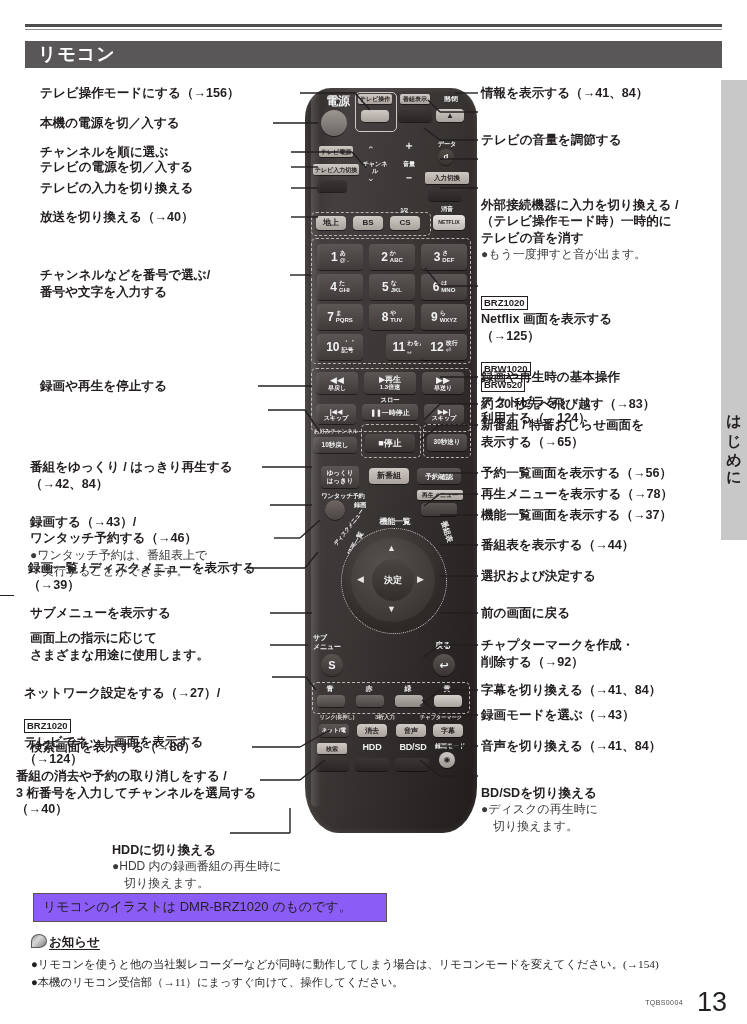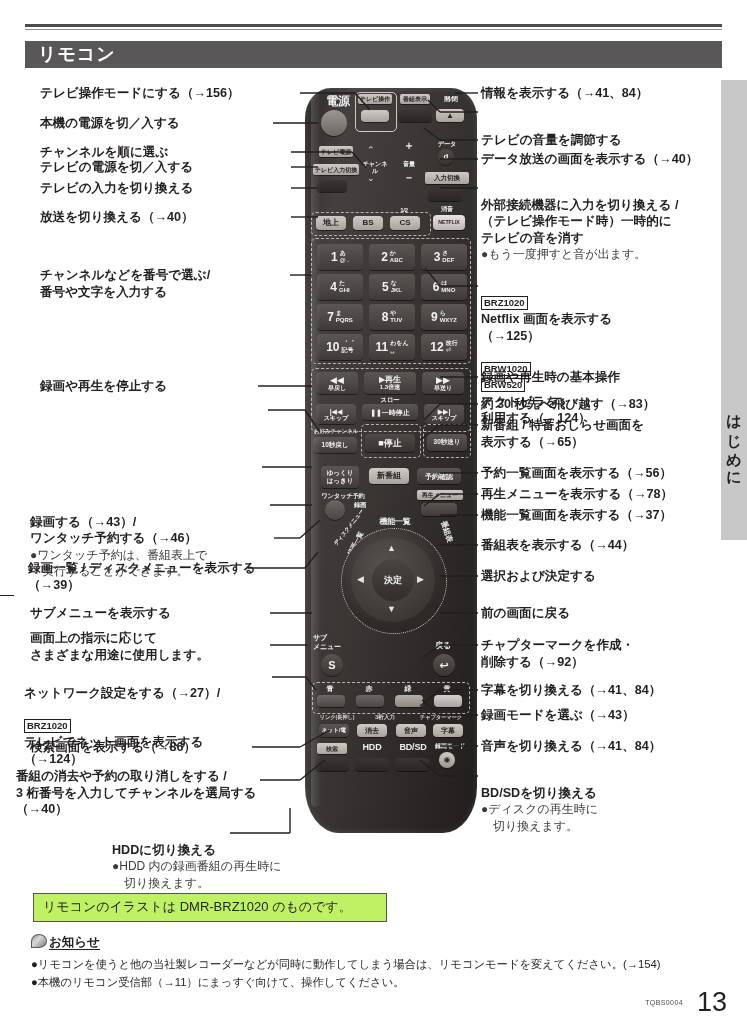--- a/index.html
+++ b/index.html
@@ -120,41 +120,41 @@
     position:absolute;border-radius:50%;
     background:linear-gradient(180deg,#4a4542,#322e2c);
     color:#f2f2f2;font-size:9px;font-weight:bold;
     display:flex;align-items:center;justify-content:center;
   }
   .arrow{position:absolute;color:#e8e4e1;font-size:9px;line-height:9px;}
 
   
   .notebox{
     position:absolute;left:33px;top:893px;width:352px;height:27px;
-    border:1.3px solid #58534f;background:#bef264;
+    border:1.3px solid #58534f;background:#8b5cf6;
   }
   .notebox span{
     position:absolute;left:9px;top:4px;font-size:13px;line-height:18px;color:#231f20;
   }
 
   
   .oshirase{
     position:absolute;left:31px;top:934px;
     font-size:12.5px;font-weight:bold;color:#231f20;
   }
   .oshirase .ico{
     display:inline-block;width:14px;height:12px;margin-right:2px;vertical-align:-2px;
     background:linear-gradient(135deg,#8f8f8f 0%,#d9d9d9 40%,#7a7a7a 100%);
     border-radius:50% 50% 50% 0;
     border:1px solid #5a5a5a;
   }
   .oshirase .u{border-bottom:1.6px solid #231f20;padding-bottom:0px;}
   .bullets{
     position:absolute;left:31px;top:955px;width:690px;
-    font-size:11.3px;line-height:18px;color:#231f20;
+    font-size:11.3px;line-height:18px;color:#231f20;font-family:Liberation Serif, serif;
   }
   .bullets div{white-space:nowrap;}
 
   
   .doccode{
     position:absolute;right:64px;bottom:18px;
     font-size:7px;color:#4b4b4b;letter-spacing:.4px;
   }
   .pageno{
     position:absolute;right:20px;bottom:6px;
@@ -287,21 +287,21 @@
             <span style="font-size:6px;display:block;">WXYZ</span>
           </span>
         </div>
         <div class="btn" style="left: 12px; top: 246px; width: 46px; height: 26px;">
           <span style="font-size:12px;font-weight:bold;margin-right:2px;">10</span>
           <span style="display:inline-block;text-align:left;line-height:7px;">
             <span style="font-size:6px;display:block;">゛゜</span>
             <span style="font-size:6px;display:block;">記号</span>
           </span>
         </div>
-        <div class="btn" style="left: 64px; top: 246px; width: 46px; height: 26px;">
+        <div class="btn" style="left: 81px; top: 246px; width: 46px; height: 26px;">
           <span style="font-size:12px;font-weight:bold;margin-right:2px;">11</span>
           <span style="display:inline-block;text-align:left;line-height:7px;">
             <span style="font-size:6px;display:block;">わをん</span>
             <span style="font-size:6px;display:block;">␣</span>
           </span>
         </div>
         <div class="btn" style="left: 116px; top: 246px; width: 46px; height: 26px;">
           <span style="font-size:12px;font-weight:bold;margin-right:2px;">12</span>
           <span style="display:inline-block;text-align:left;line-height:7px;">
             <span style="font-size:6px;display:block;">改行</span>
@@ -470,20 +470,22 @@
 
   <div class="ann r" style="left:40px;top:85px;width:258px;">テレビ操作モードにする（→156）</div>
   <div class="ann r" style="left:40px;top:115px;width:231px;">本機の電源を切／入する</div>
   <div class="ann r" style="left:40px;top:144px;width:249px;">チャンネルを順に選ぶ</div>
   <div class="ann r" style="left:40px;top:159px;width:249px;">テレビの電源を切／入する</div>
   <div class="ann r" style="left:40px;top:180px;width:249px;">テレビの入力を切り換える</div>
   <div class="ann r" style="left:40px;top:209px;width:249px;">放送を切り換える（→40）</div>
   <div class="ann r" style="left:40px;top:267px;width:248px;">チャンネルなどを番号で選ぶ/
 番号や文字を入力する</div>
   <div class="ann r" style="left:40px;top:378px;width:216px;">録画や再生を停止する</div>
+  <div class="ann r" style="left:30px;top:459px;width:230px;">番組をゆっくり / はっきり再生する
+（→42、84）</div>
   <div class="ann r" style="left:30px;top:497px;width:238px;">
     <span>録画する（→43）/
 ワンタッチ予約する（→46）</span>
     <span class="sub">●ワンタッチ予約は、番組表上で
 　実行することができます。</span>
   </div>
   <div class="ann l" style="left:28px;top:560px;width:244px;">録画一覧 / ディスクメニューを表示する
 （→39）</div>
   <div class="ann r" style="left:30px;top:605px;width:238px;">サブメニューを表示する</div>
   <div class="ann r" style="left:30px;top:630px;width:238px;">画面上の指示に応じて
@@ -499,21 +501,20 @@
 3 桁番号を入力してチャンネルを選局する
 （→40）</div>
   <div class="ann l" style="left:112px;top:825px;width:240px;">
     <span>HDDに切り換える</span>
     <span class="sub">●HDD 内の録画番組の再生時に
 　切り換えます。</span>
   </div>
 
   <div class="ann l" style="left:481px;top:85px;width:250px;">情報を表示する（→41、84）</div>
   <div class="ann l" style="left:481px;top:132px;width:250px;">テレビの音量を調節する</div>
-  <div class="ann l" style="left:481px;top:151px;width:256px;">データ放送の画面を表示する（→40）</div>
   <div class="ann l" style="left:481px;top:180px;width:256px;">
     <span>外部接続機器に入力を切り換える /
 （テレビ操作モード時）一時的に
 テレビの音を消す</span>
     <span class="sub">●もう一度押すと音が出ます。</span>
   </div>
   <div class="ann l" style="left:481px;top:278px;width:256px;">
     <span class="model">BRZ1020</span>
     <span>Netflix 画面を表示する
 （→125）</span><br>

